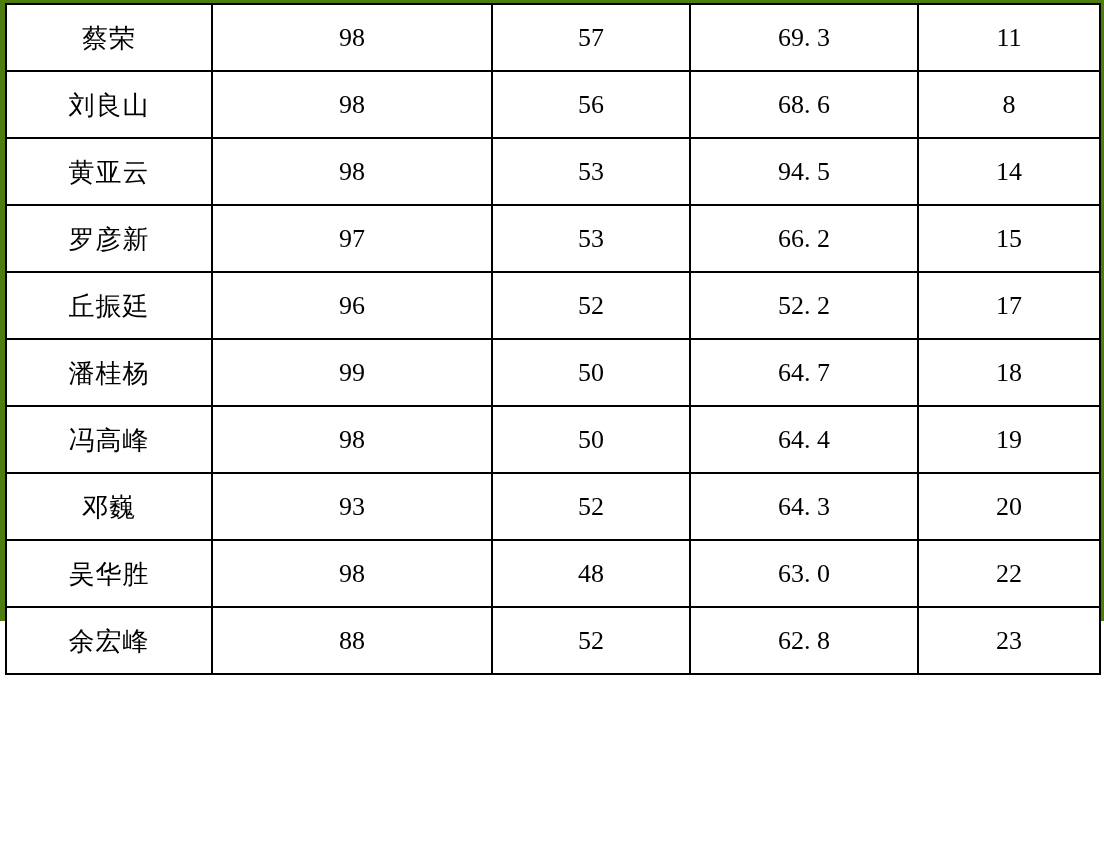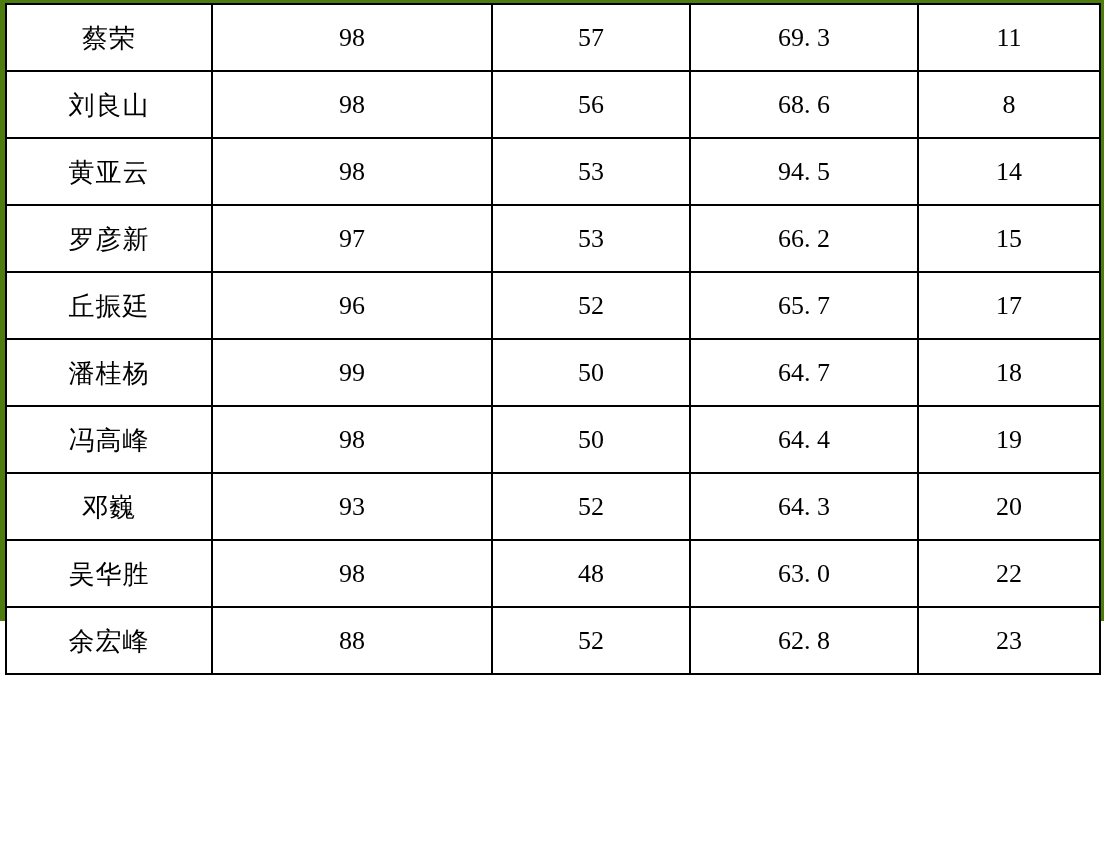--- a/index.html
+++ b/index.html
@@ -107,21 +107,21 @@
           <td class="cell-name">罗彦新</td>
           <td class="cell-num">97</td>
           <td class="cell-num">53</td>
           <td class="cell-num decimal">66. 2</td>
           <td class="cell-num">15</td>
         </tr>
         <tr>
           <td class="cell-name">丘振廷</td>
           <td class="cell-num">96</td>
           <td class="cell-num">52</td>
-          <td class="cell-num decimal">65. 7</td>
+          <td class="cell-num decimal">52. 2</td>
           <td class="cell-num">17</td>
         </tr>
         <tr>
           <td class="cell-name">潘桂杨</td>
           <td class="cell-num">99</td>
           <td class="cell-num">50</td>
           <td class="cell-num decimal">64. 7</td>
           <td class="cell-num">18</td>
         </tr>
         <tr>

